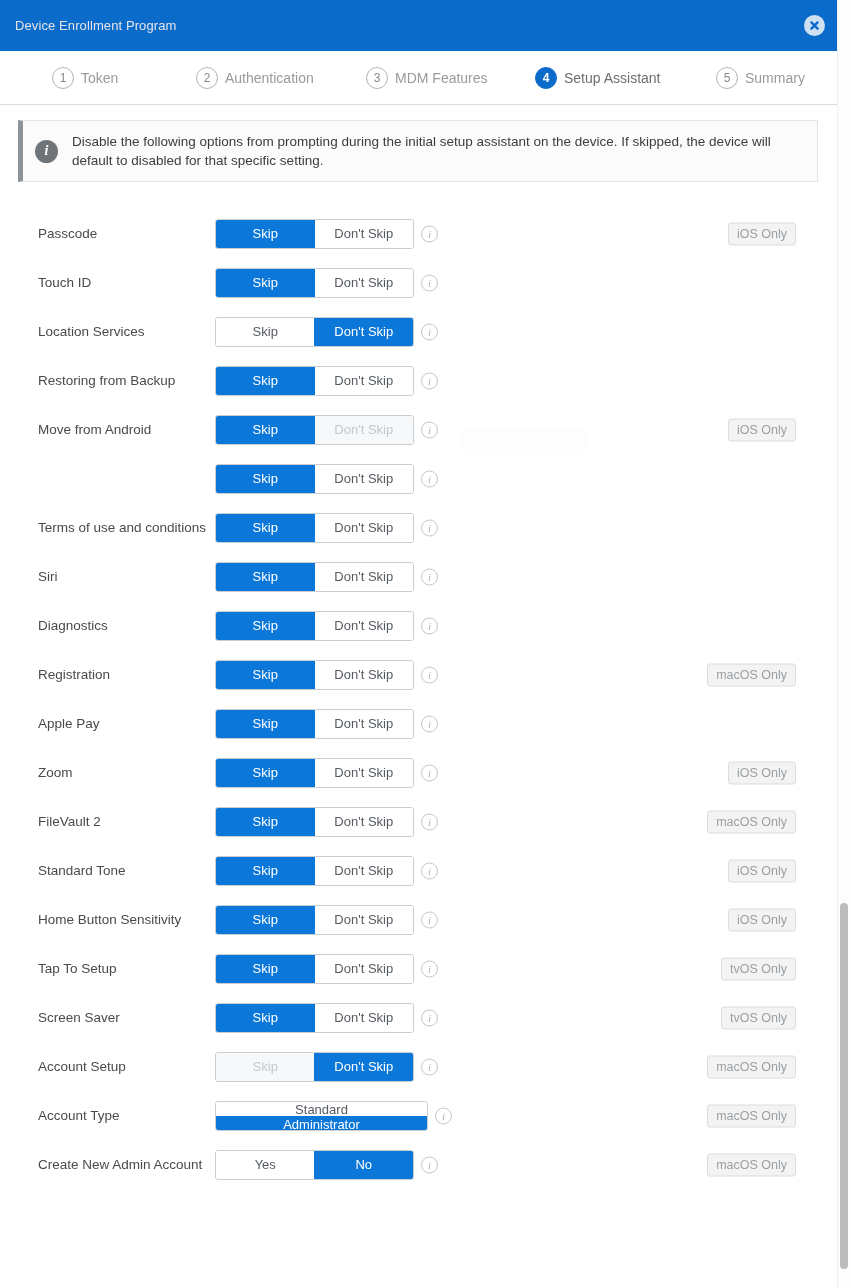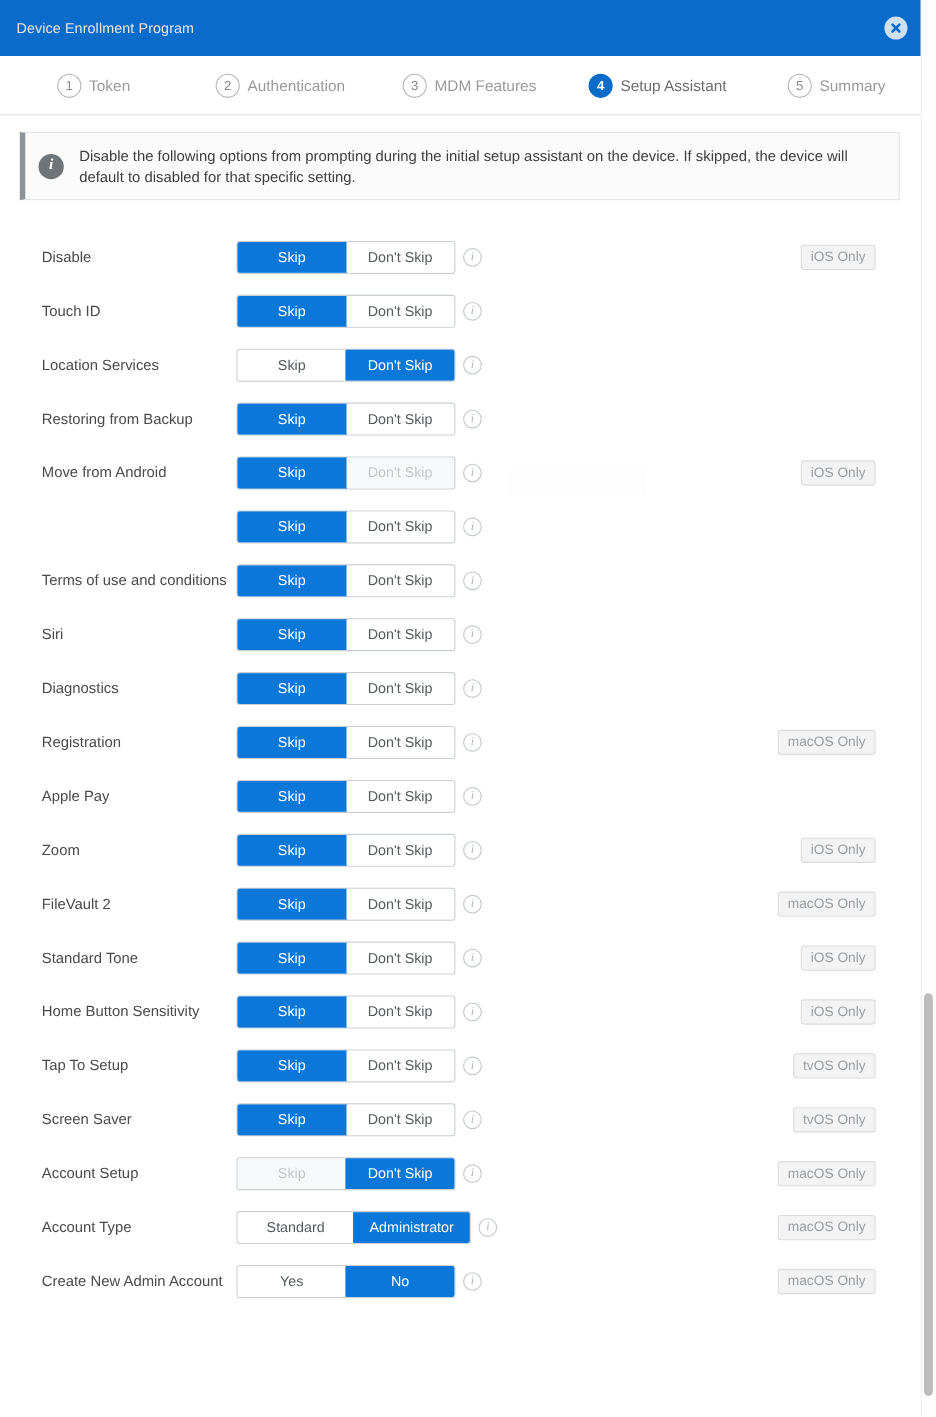--- a/index.html
+++ b/index.html
@@ -162,21 +162,21 @@
     left: 215px;
     top: 50%;
     transform: translateY(-50%);
     display: flex;
     border-radius: 3px;
     overflow: hidden;
     border: 1px solid #c9ced3;
     background: #fff;
     height: 30px;
   }
-  .toggle.wide  { width: 213px; }
+  .toggle.wide  { width: 213px; flex-direction: column; }
   .toggle.std   { width: 199px; }
   .seg {
     flex: 1 1 0;
     display: flex;
     align-items: center;
     justify-content: center;
     font-size: 13px;
     color: #555b61;
     background: #ffffff;
     cursor: pointer;
@@ -349,21 +349,21 @@
 
     <div class="banner">
       <div class="banner-icon">i</div>
       <div class="banner-text">Disable the following options from prompting during the initial setup assistant on the device. If skipped, the device will default to disabled for that specific setting.</div>
     </div>
 
     <div class="ghost"></div>
 
     <div class="rows" id="rows">
         <div class="row">
-          <div class="row-label">Disable</div>
+          <div class="row-label">Passcode</div>
           <div class="toggle std">
             <div class="seg on">Skip</div>
             <div class="seg">Don't Skip</div>
           </div>
           <div class="info-ico">i</div>
           <div class="badge">iOS Only</div>
         </div>
         <div class="row">
           <div class="row-label">Touch ID</div>
           <div class="toggle std">

